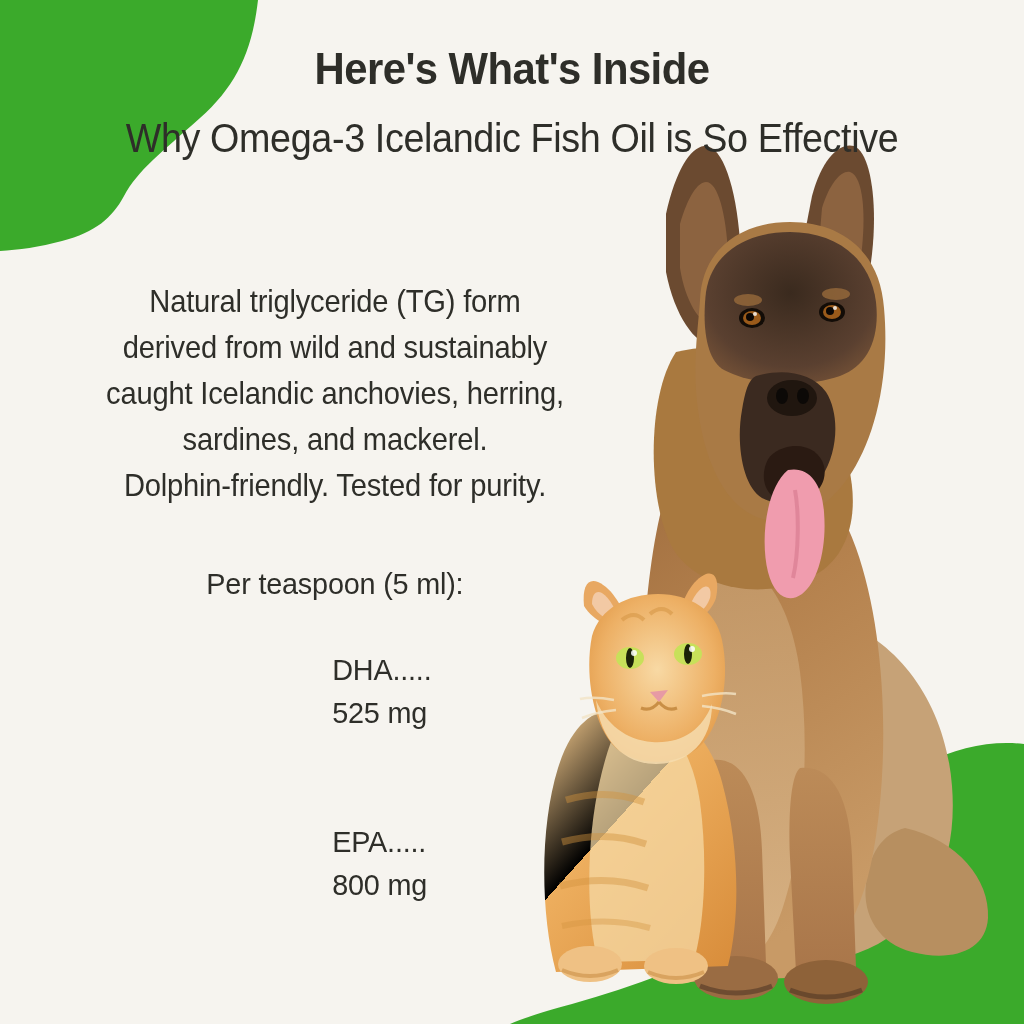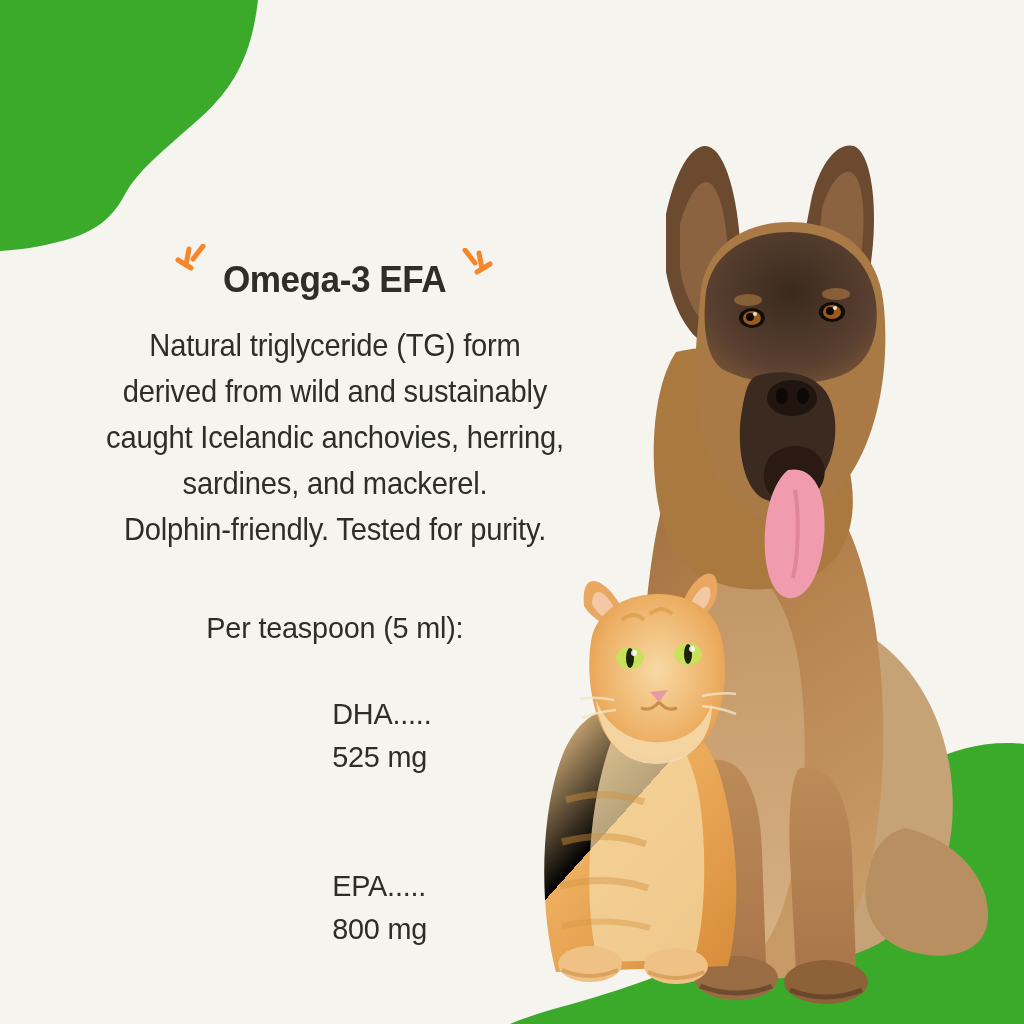--- a/index.html
+++ b/index.html
@@ -312,40 +312,27 @@
       <path d="M614,700 q-20,-4 -34,-1" stroke="#F3E3C6" stroke-width="2.5" fill="none" opacity="0.8"></path>
       <path d="M616,710 q-20,2 -34,8" stroke="#F3E3C6" stroke-width="2.5" fill="none" opacity="0.8"></path>
       <path d="M702,696 q20,-4 34,-2" stroke="#F3E3C6" stroke-width="2.5" fill="none" opacity="0.8"></path>
       <path d="M702,706 q20,2 34,8" stroke="#F3E3C6" stroke-width="2.5" fill="none" opacity="0.8"></path>
 
       <path d="M622,620 q12,-10 22,0" stroke="#D1923F" stroke-width="4" fill="none" opacity="0.5"></path>
       <path d="M650,614 q12,-10 22,0" stroke="#D1923F" stroke-width="4" fill="none" opacity="0.5"></path>
     </g>
   </svg>
 
+  <div class="headings">
+    <h1 class="title">Here's What's Inside</h1>
+    <h2 class="subtitle">Why Omega-3 Icelandic Fish Oil is So Effective</h2>
+  </div>
 
   <div class="content">
 
-    <div class="section-heading-wrap">
-      <svg class="sparkle left" viewBox="0 0 34 34" xmlns="http://www.w3.org/2000/svg">
-        <g stroke="#F5862A" stroke-width="5" stroke-linecap="round">
-          <line x1="28" y1="2" x2="18" y2="15"></line>
-          <line x1="14" y1="5" x2="11" y2="21"></line>
-          <line x1="3" y1="16" x2="16" y2="24"></line>
-        </g>
-      </svg>
-      <h3 class="section-heading">Omega-3 EFA</h3>
-      <svg class="sparkle right" viewBox="0 0 34 34" xmlns="http://www.w3.org/2000/svg">
-        <g stroke="#F5862A" stroke-width="5" stroke-linecap="round">
-          <line x1="6" y1="2" x2="16" y2="15"></line>
-          <line x1="20" y1="5" x2="23" y2="21"></line>
-          <line x1="31" y1="16" x2="18" y2="24"></line>
-        </g>
-      </svg>
-    </div>
 
     <p class="body-copy">
       <span>Natural triglyceride (TG) form</span><br>
       <span>derived from wild and sustainably</span><br>
       <span>caught Icelandic anchovies, herring,</span><br>
       <span>sardines, and mackerel.</span><br>
       <span>Dolphin-friendly. Tested for purity.</span>
     </p>
 
     <div class="dosage">

